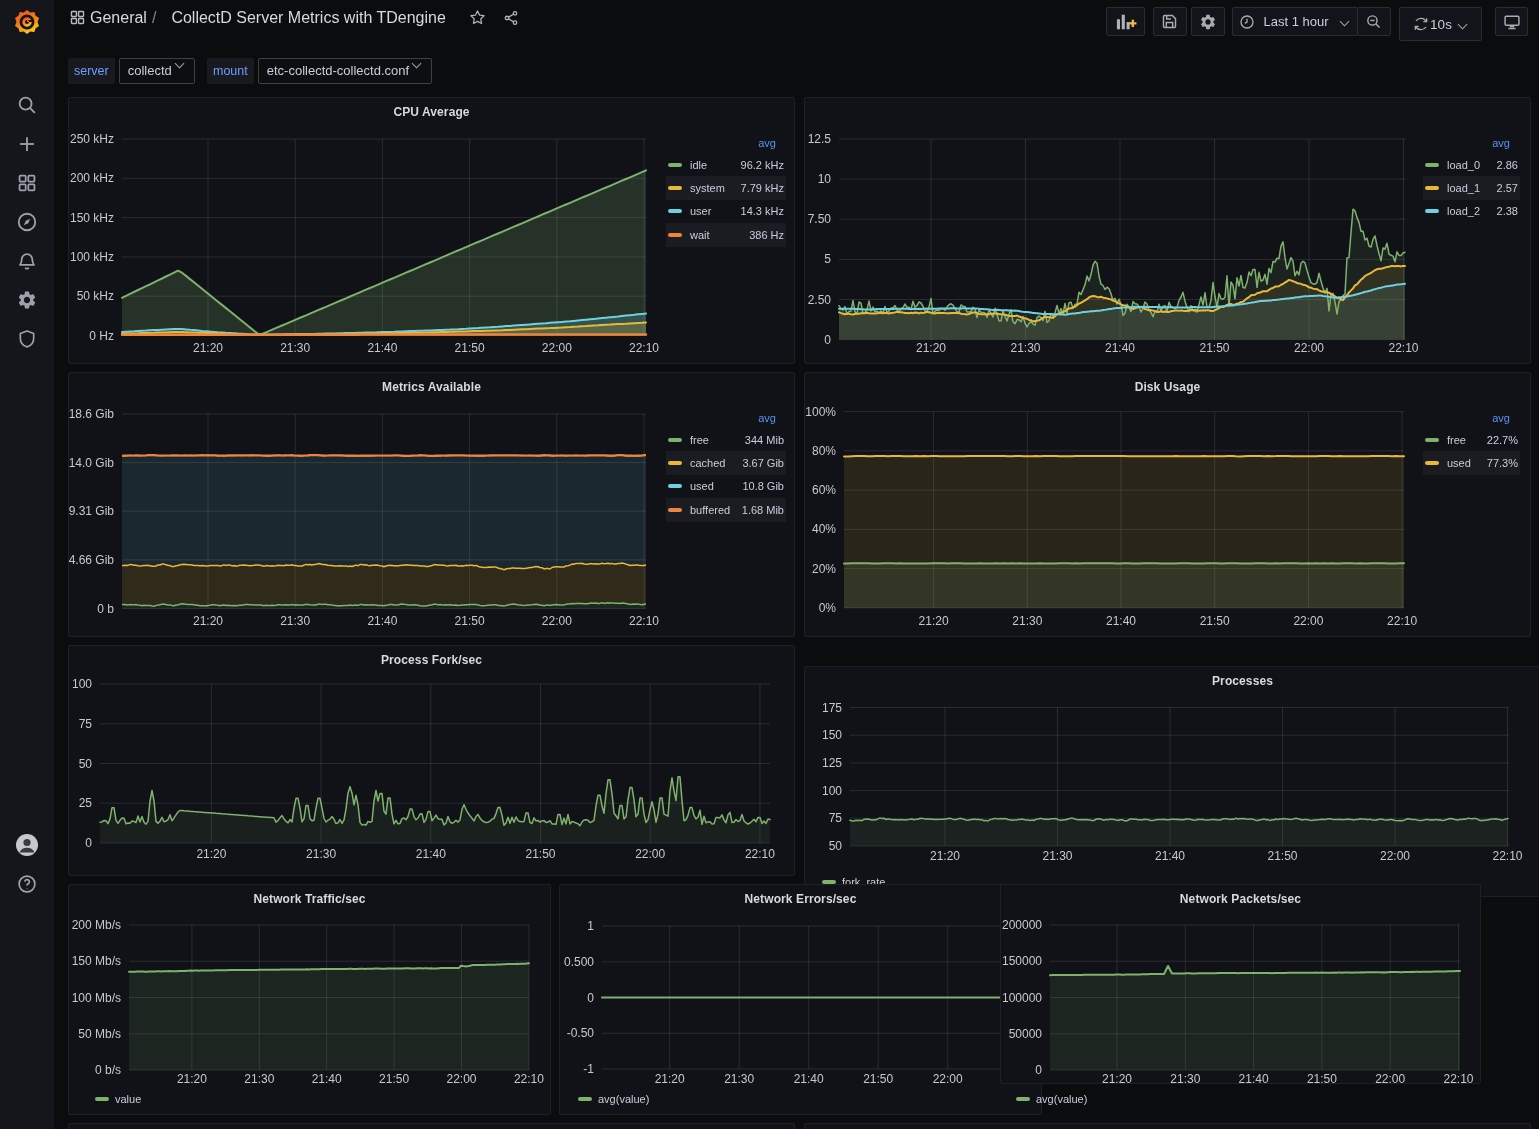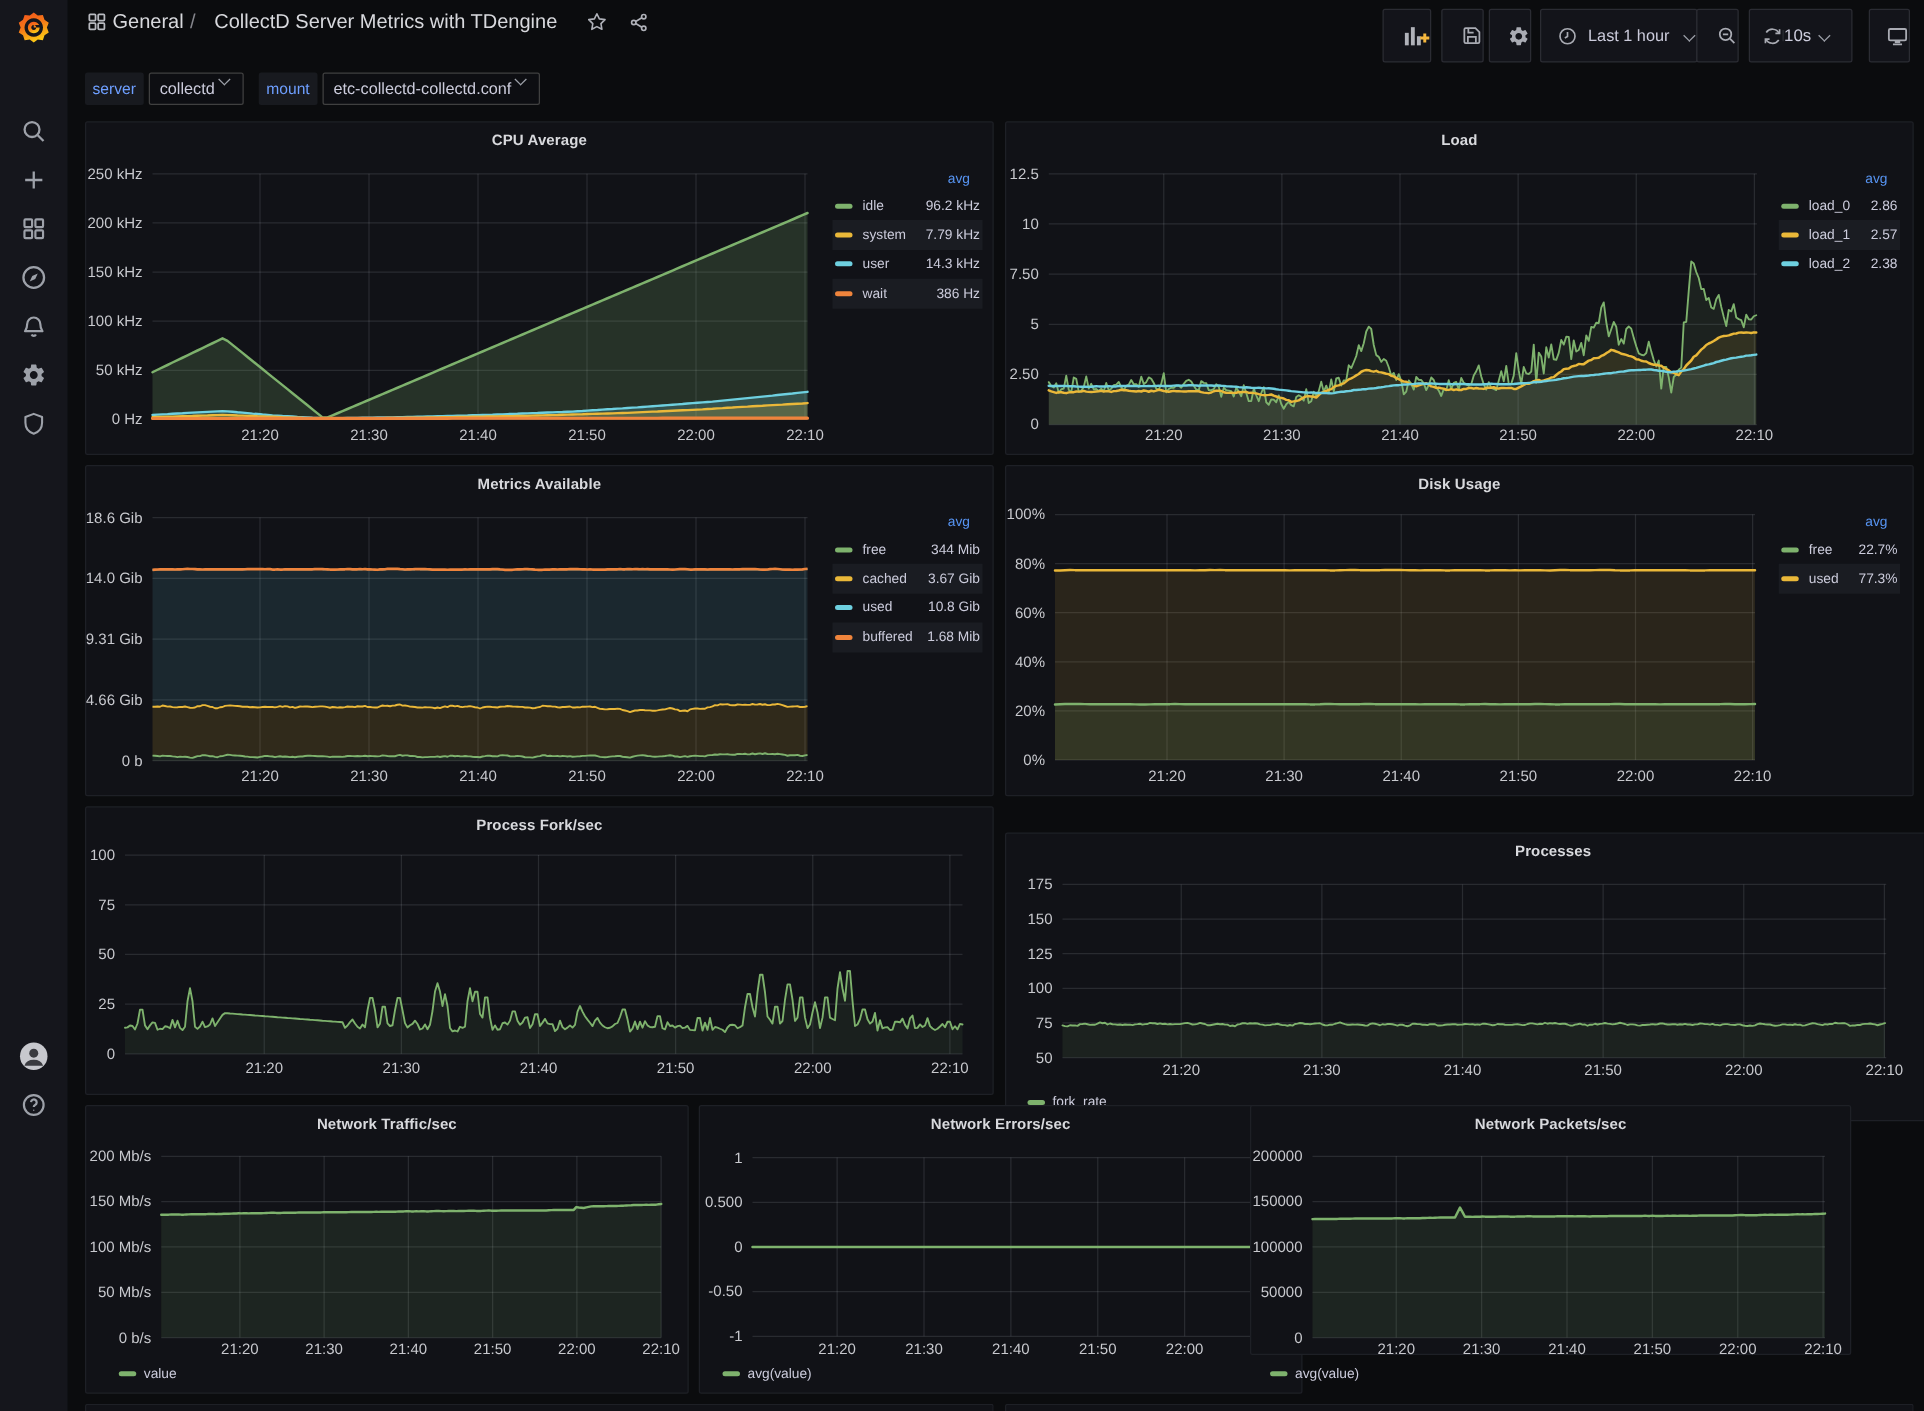--- a/index.html
+++ b/index.html
@@ -12,21 +12,21 @@
 .ll{color:#ccccdc}
 .lv{margin-left:auto;color:#ccccdc}
 .legb{position:absolute;font-size:11px;color:#ccccdc;display:flex;align-items:center}
 .legb .dash{margin-right:6px}
 
 .sidebar{position:absolute;left:0;top:0;width:54px;height:1129px;background:#15161c;z-index:5}
 .sicon{position:absolute;left:50%;transform:translate(-50%,-50%);color:#9da1a9}
 .breadcrumb{position:absolute;left:69px;top:9px;height:24px;display:flex;align-items:flex-start;color:#d8d9dd;font-size:16px;font-weight:500}
 .bc-sep{color:#85868c;margin-left:5px;margin-right:15px;font-weight:400}
 .bc-icons{margin-left:23px;display:flex;align-items:center;gap:17px;color:#b0b2b9}
-.tbtn{position:absolute;top:7px;height:43px;background:#13141a;border:1px solid #2b2c33;border-radius:2px;color:#a9abb3;display:flex;align-items:center;justify-content:flex-end}
+.tbtn{position:absolute;top:7px;height:29px;background:#13141a;border:1px solid #2b2c33;border-radius:2px;color:#a9abb3;display:flex;align-items:center;justify-content:center}
 .tbtn .txt{color:#ccccdc;font-size:13px}
 .varrow{position:absolute;top:58px;height:26px;display:flex;align-items:center}
 .varlabel{background:#181a1f;color:#6e9fff;font-size:12.5px;font-weight:500;height:26px;line-height:26px;padding:0 6px;border-radius:2px}
 .varval{background:#0d0e12;border:1px solid #404040;color:#ccccdc;font-size:13px;height:26px;line-height:24px;padding:0 9px 0 8px;border-radius:2px;margin-left:4px;display:flex;align-items:flex-start}
 .caret{display:inline-block;margin-left:8px;width:9px;height:9px;position:relative}
 .caret:before{content:"";position:absolute;left:0;top:1px;width:6px;height:6px;border-right:1.6px solid #9da1a9;border-bottom:1.6px solid #9da1a9;transform:rotate(45deg)}
 .varval .caret{margin-left:4px}
 </style></head>
 <body>
 <div class="sidebar">
@@ -237,21 +237,20 @@
         <span class="lv">14.3 kHz</span>
       </div>
       <div class="legrow stripe">
         <span class="dash" style="background:#EF843C"></span>
         <span class="ll">wait</span>
         <span class="lv">386 Hz</span>
       </div>
     </div>
   </div>
 <div class="panel" style="left:804px;top:97px;width:727px;height:267px">
-    <div class="ptitle">Load</div>
     <svg width="727" height="267" style="position:absolute;left:0;top:0">
 <line x1="34" y1="241.6" x2="600.5" y2="241.6" stroke="rgba(240,250,255,0.11)" stroke-width="1"></line>
 <line x1="34" y1="201.5" x2="600.5" y2="201.5" stroke="rgba(240,250,255,0.11)" stroke-width="1"></line>
 <line x1="34" y1="161.4" x2="600.5" y2="161.4" stroke="rgba(240,250,255,0.11)" stroke-width="1"></line>
 <line x1="34" y1="121.2" x2="600.5" y2="121.2" stroke="rgba(240,250,255,0.11)" stroke-width="1"></line>
 <line x1="34" y1="81.1" x2="600.5" y2="81.1" stroke="rgba(240,250,255,0.11)" stroke-width="1"></line>
 <line x1="34" y1="41.0" x2="600.5" y2="41.0" stroke="rgba(240,250,255,0.11)" stroke-width="1"></line>
 <line x1="126.0" y1="41" x2="126.0" y2="241.6" stroke="rgba(240,250,255,0.11)" stroke-width="1"></line>
 <line x1="220.5" y1="41" x2="220.5" y2="241.6" stroke="rgba(240,250,255,0.11)" stroke-width="1"></line>
 <line x1="315.0" y1="41" x2="315.0" y2="241.6" stroke="rgba(240,250,255,0.11)" stroke-width="1"></line>

